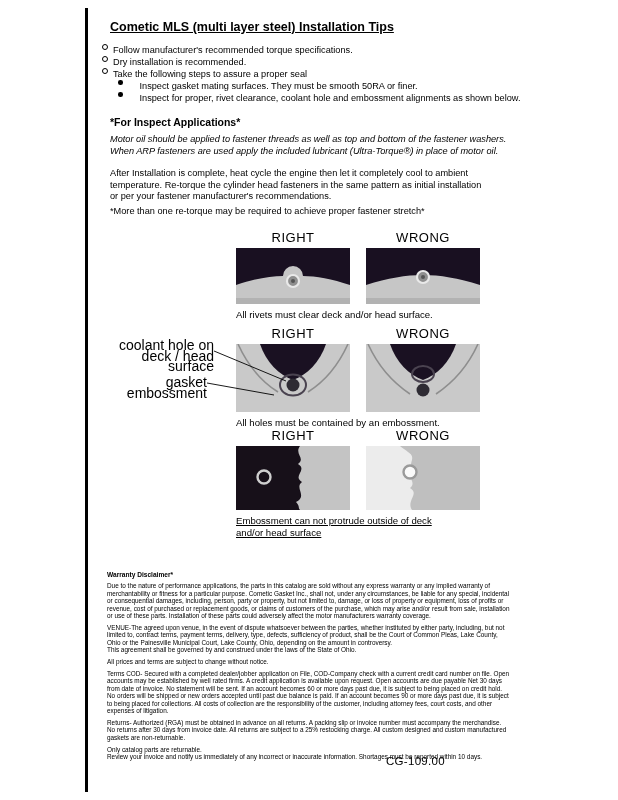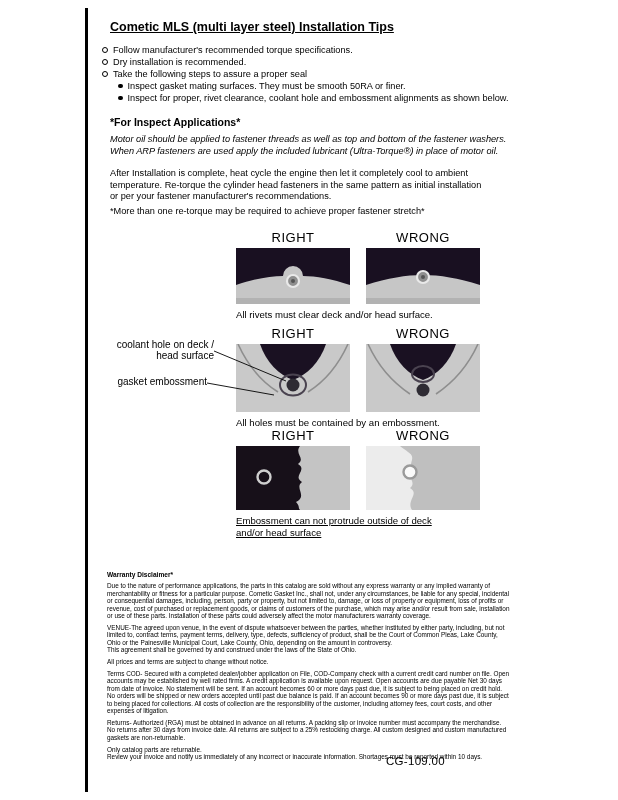--- a/index.html
+++ b/index.html
@@ -1,36 +1,36 @@
 <!DOCTYPE html>
 <html><head>
 <meta charset="utf-8">
 <style>
   html,body{margin:0;padding:0;background:#ffffff;}
   .page{position:relative;width:618px;height:800px;background:#fff;font-family:"Liberation Sans",sans-serif;color:#000;overflow:hidden;padding-left:28px;}
   .leftbar{position:absolute;left:85px;top:8px;width:3px;height:784px;background:#000;}
   .title{position:absolute;left:110px;top:20px;margin:0;font-size:12.5px;font-weight:bold;text-decoration:underline;white-space:nowrap;}
   .tips{position:absolute;left:102px;top:44px;font-size:9.2px;line-height:12px;}
-  .tip{display:flex;align-items:center;white-space:nowrap;height:12px;}
-  .tip.sub{margin-left:16px;}
+  .tip{display:flex;white-space:nowrap;height:12px;}
+  .tip.sub{margin-left:16px;gap:12px;}
   .b-open{width:4px;height:4px;border:1px solid #000;border-radius:50%;margin-right:5px;flex:0 0 auto;}
   .b-fill{width:4.5px;height:4.5px;background:#000;border-radius:50%;margin-right:5px;flex:0 0 auto;}
   .dieselhead{position:absolute;left:110px;top:116px;margin:0;font-size:10.5px;font-weight:bold;white-space:nowrap;}
   .para{position:absolute;margin:0;font-size:9.2px;line-height:11.5px;white-space:pre-line;width:480px;}
   .p1{left:110px;top:134px;font-style:italic;}
   .p2{left:110px;top:168px;}
   .note{position:absolute;left:110px;top:206px;margin:0;font-size:9.2px;white-space:nowrap;text-align:right;}
   .figrow{position:absolute;left:236px;width:268px;}
   .fig1{top:230px;}.fig2{top:326px;}.fig3{top:428px;}
   .figlabels{display:grid;grid-template-columns:114px 114px;column-gap:16px;text-align:center;font-size:13px;letter-spacing:.5px;margin-bottom:3px;}
   .figimgs{display:grid;grid-template-columns:114px 114px;column-gap:16px;}
   .figimgs svg{display:block;}
   .figcaption{font-size:9.6px;margin-top:5px;line-height:11.5px;}
   .fig3 .figcaption{width:220px;text-decoration:underline;}
-  .callout{position:absolute;text-align:right;font-size:10px;line-height:10.5px;}
+  .callout{position:absolute;text-align:right;font-size:14px;line-height:10.5px;}
   .callout.coolant{left:112px;top:340px;width:102px;}
   .callout.emboss{left:100px;top:377px;width:107px;}
   .calloutlines{position:absolute;left:100px;top:335px;}
   .warranty{position:absolute;left:107px;top:571px;width:404px;font-size:6.4px;line-height:7.4px;}
   .warranty p{margin:0 0 4.5px 0;white-space:pre-line;}
   .wheading{font-weight:bold;margin-bottom:4px;font-size:6.6px;}
   .footer{position:absolute;left:386px;top:755px;font-size:11.5px;letter-spacing:.3px;}
 </style>
 </head>
 <body>

